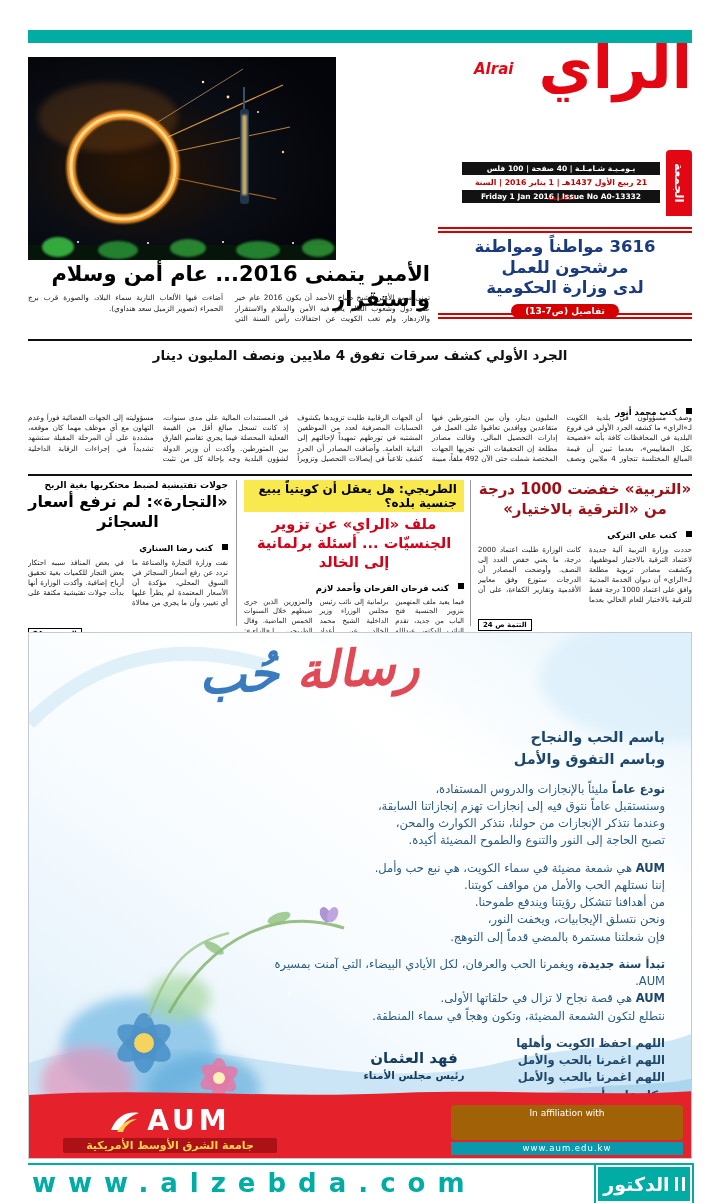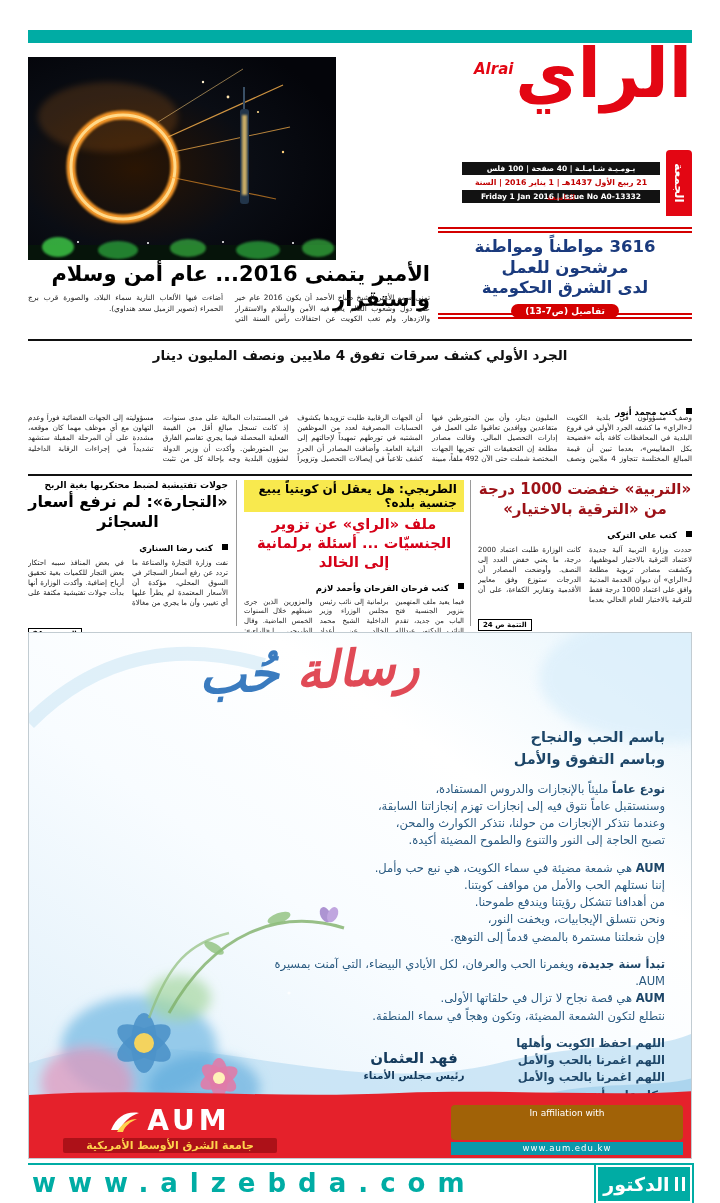--- a/index.html
+++ b/index.html
@@ -11,21 +11,21 @@
   body{background:#d9d9d9;font-family:"DejaVu Sans",sans-serif}
   .page{position:relative;width:720px;height:1203px;margin:0 auto;background:#fff;direction:rtl;overflow:hidden}
   .abs{position:absolute}
 
   .teal-top{left:28px;top:30px;width:664px;height:13px;background:var(--teal)}
 
   
   .photo{left:28px;top:57px;width:308px;height:203px;background:#05070c;overflow:hidden}
   .photo svg{display:block}
   .logo-block{left:462px;top:42px;width:230px;height:112px;text-align:left;direction:ltr}
-  .logo-ar{position:absolute;right:0;top:-14px;font-size:68px;font-weight:bold;color:var(--red);line-height:1.35;white-space:nowrap}
+  .logo-ar{position:absolute;right:0;top:-14px;font-size:59px;font-weight:bold;color:var(--red);line-height:1.35;white-space:nowrap}
   .logo-en{position:absolute;left:12px;top:18px;color:var(--red);font-size:15px;font-weight:bold;font-style:italic}
   .friday-tab{left:666px;top:150px;width:26px;height:66px;background:var(--red);color:#fff;display:flex;align-items:center;justify-content:center;border-radius:4px 4px 0 0}
   .friday-tab span{transform:rotate(90deg);font-size:12px;font-weight:bold;white-space:nowrap}
   .info-bars{left:462px;top:162px;width:198px}
   .bar-black{background:#121212;color:#fff;font-size:7.5px;height:13px;line-height:13px;text-align:center;font-weight:bold}
   .bar-date{color:#c00000;font-size:7.8px;height:15px;line-height:15px;text-align:center;font-weight:bold}
 
   
   .rec-box{left:438px;top:227px;width:254px;height:92px;border-top:6px double #d40000;border-bottom:6px double #d40000;text-align:center;padding-top:4px}
   .rec-line{font-weight:bold;color:var(--navy);font-size:16.5px;line-height:1.25}
@@ -157,21 +157,21 @@
   </div>
   <div class="abs info-bars">
     <div class="bar-black">يـومـيـة شـامـلـة | 40 صفحة | 100 فلس</div>
     <div class="bar-date">21 ربيع الأول 1437هـ | 1 يناير 2016 | السنة التاسعة</div>
     <div class="bar-black">Friday 1 Jan 2016 | Issue No A0-13332</div>
   </div>
 
   <div class="abs rec-box">
     <div class="rec-line">3616 مواطناً ومواطنة</div>
     <div class="rec-line">مرشحون للعمل</div>
-    <div class="rec-line">لدى الشرق الحكومية</div>
+    <div class="rec-line">لدى وزارة الحكومية</div>
     <span class="rec-btn">تفاصيل (ص7-13)</span>
   </div>
 
   <div class="abs emir-headline">الأمير يتمنى 2016... عام أمن وسلام واستقرار</div>
   <div class="abs emir-body">تمنى سمو الأمير الشيخ صباح الأحمد أن يكون 2016 عام خير على دول وشعوب العالم يعم فيه الأمن والسلام والاستقرار والازدهار. ولم تغب الكويت عن احتفالات رأس السنة التي أضاءت فيها الألعاب النارية سماء البلاد، والصورة قرب برج الحمراء (تصوير الزميل سعد هنداوي).</div>
 
   <div class="abs hrule hr1"></div>
 
   <div class="abs main-kicker">الجرد الأولي كشف سرقات تفوق 4 ملايين ونصف المليون دينار</div>
   <div class="abs main-byline">

